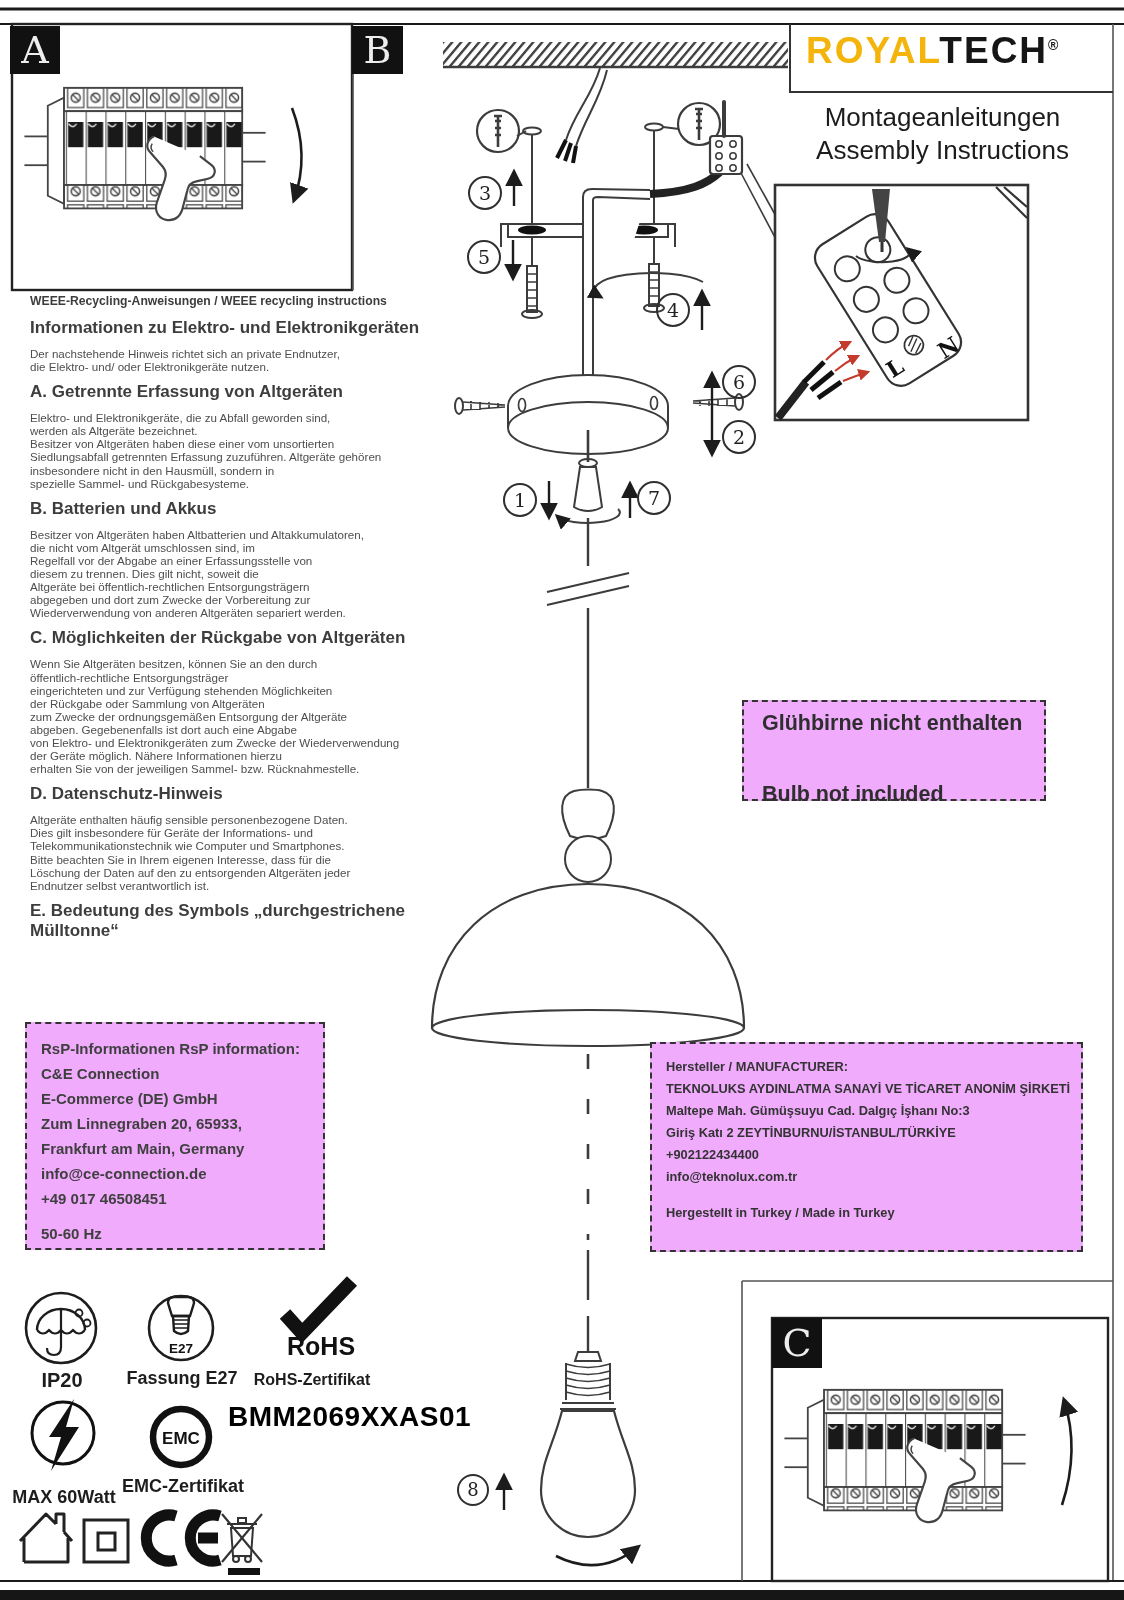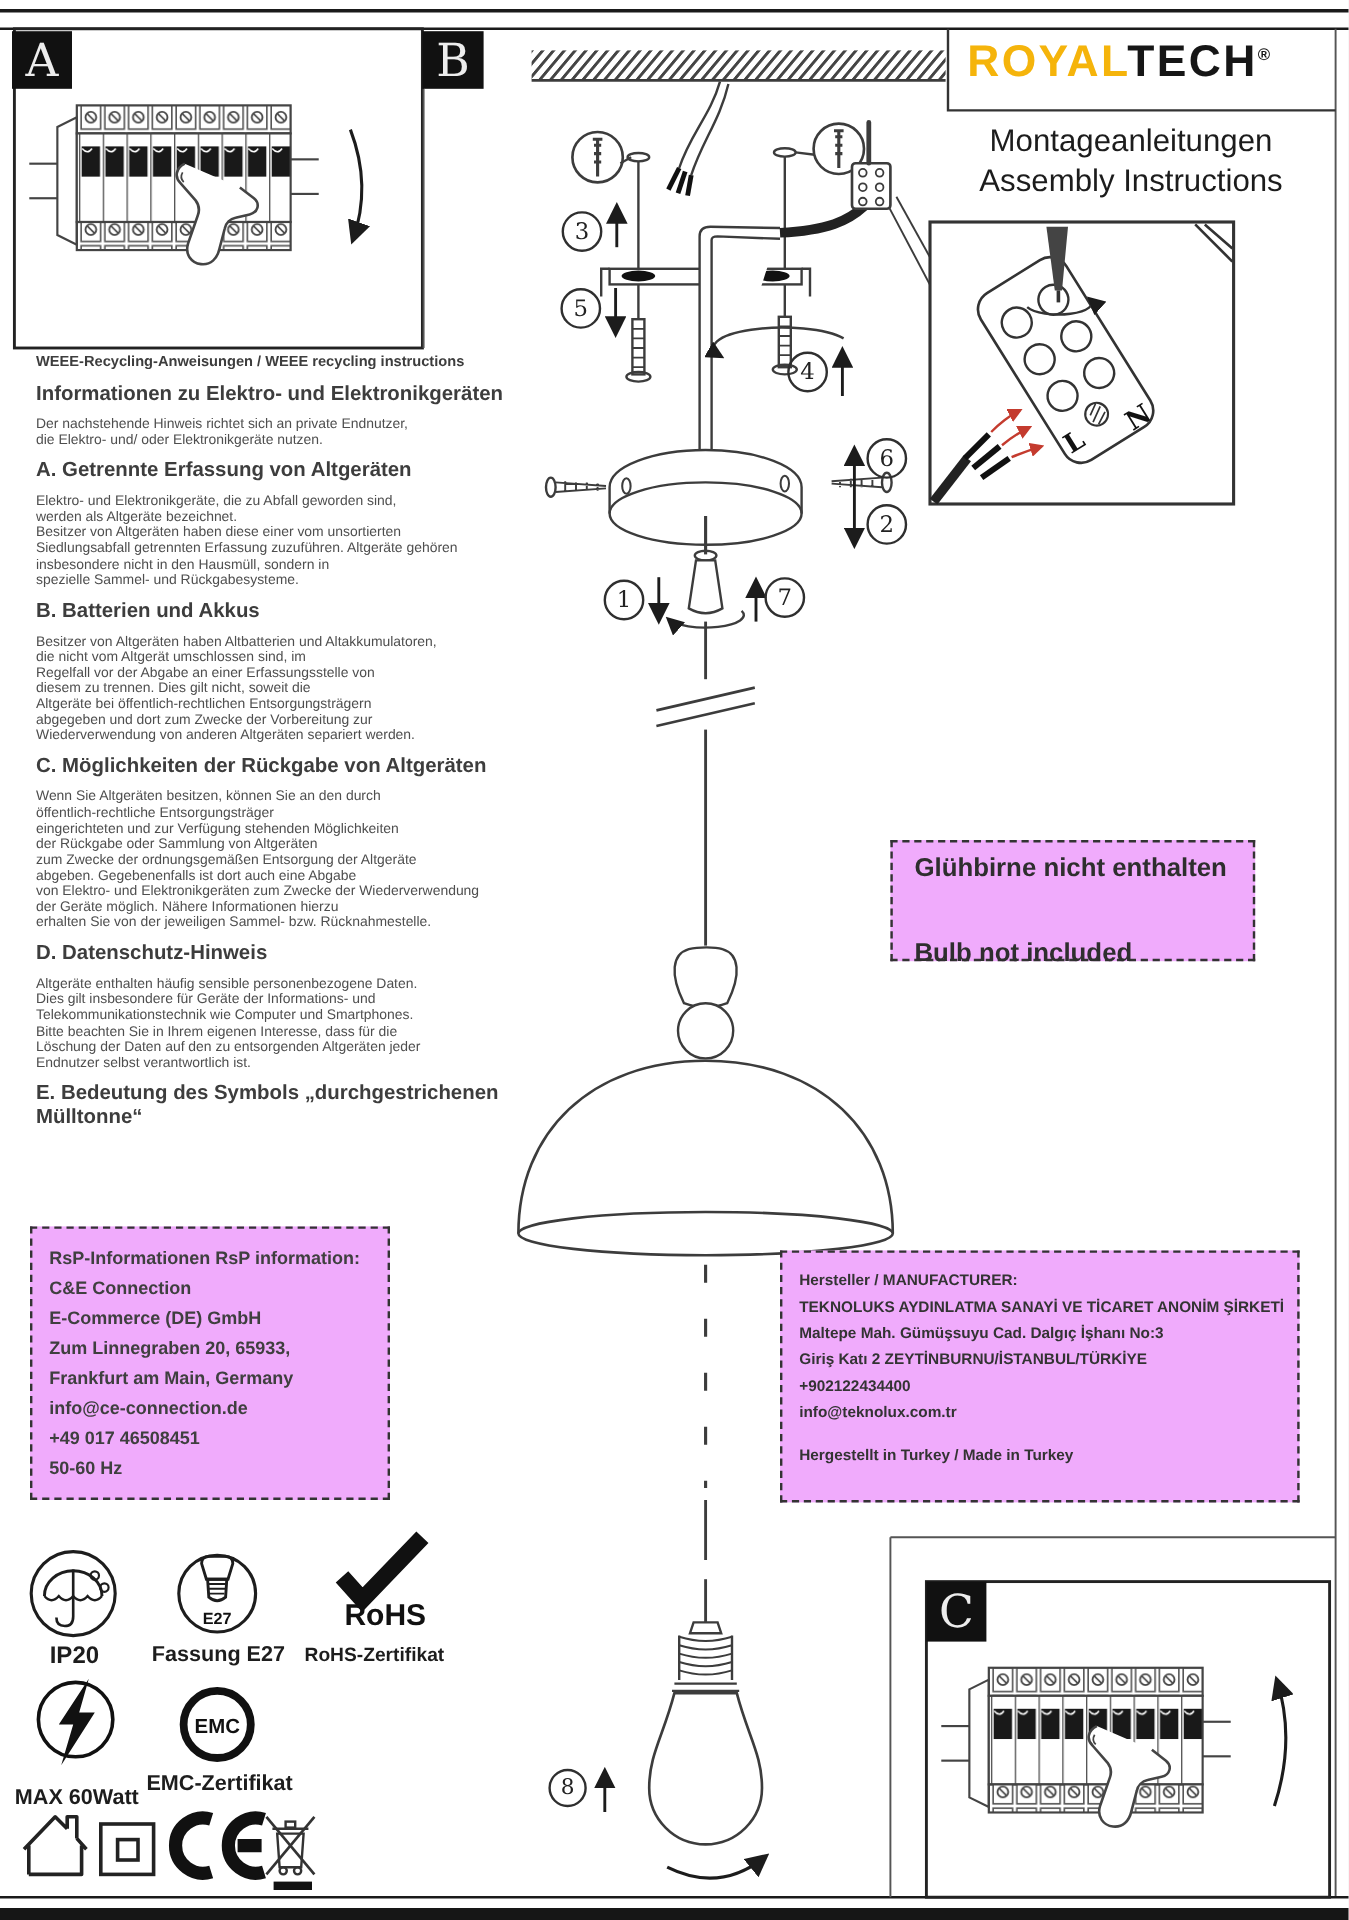--- a/index.html
+++ b/index.html
@@ -18,21 +18,21 @@
             font-weight:normal;font-size:26px;line-height:33px;color:#1c1c1c;}
   
   .weee{position:absolute;left:30px;top:294px;width:398px;}
   .w-title{font-weight:bold;font-size:12.2px;color:#3d3d3d;margin-bottom:10px;}
   .w-head{font-weight:bold;font-size:17px;color:#3d3d3d;margin:9px 0;}
   .w-body{font-size:11.6px;line-height:1.13;color:#4e4e4e;white-space:pre-line;}
   
   .dashbox{position:absolute;border:2px dashed #333;background:#f0abfc;}
   .rsp{left:25px;top:1022px;width:300px;height:228px;padding:12px 14px;box-sizing:border-box;}
   .rsp div{font-weight:bold;font-size:15px;line-height:25px;color:#3f3f3f;white-space:nowrap;}
-  .rsp .freq{}
+  .rsp .freq{margin-top:10px;}
   .mfr{left:650px;top:1042px;width:433px;height:210px;padding:12px 14px;box-sizing:border-box;}
   .mfr div{font-weight:bold;font-size:12.8px;line-height:22px;color:#333;white-space:nowrap;}
   .mfr .made{margin-top:14px;}
   .bulbbox{left:742px;top:700px;width:300px;height:97px;}
   .bulb-line{position:absolute;font-weight:bold;font-size:21.5px;color:#2e2e2e;white-space:nowrap;}
   
   .mk{position:absolute;width:34px;height:34px;border:2px solid #2f2f2f;border-radius:50%;
       box-sizing:border-box;text-align:center;line-height:30px;font-family:"DejaVu Serif",serif;
       font-size:19px;color:#222;background:transparent;}
   .mk.small{width:32px;height:32px;line-height:28px;font-size:18px;}
@@ -349,21 +349,21 @@
 von Elektro- und Elektronikgeräten zum Zwecke der Wiederverwendung
 der Geräte möglich. Nähere Informationen hierzu
 erhalten Sie von der jeweiligen Sammel- bzw. Rücknahmestelle.</div>
     <div class="w-head">D. Datenschutz-Hinweis</div>
     <div class="w-body">Altgeräte enthalten häufig sensible personenbezogene Daten.
 Dies gilt insbesondere für Geräte der Informations- und
 Telekommunikationstechnik wie Computer und Smartphones.
 Bitte beachten Sie in Ihrem eigenen Interesse, dass für die
 Löschung der Daten auf den zu entsorgenden Altgeräten jeder
 Endnutzer selbst verantwortlich ist.</div>
-    <div class="w-head">E. Bedeutung des Symbols „durchgestrichenen Mülltonne“</div>
+    <div class="w-head">E. Bedeutung des Symbols „durchgestrichene Mülltonne“</div>
   </div>
 
   <div class="mk" style="left:468px;top:176px;">3</div>
   <div class="mk" style="left:467px;top:240px;">5</div>
   <div class="mk" style="left:656px;top:293px;">4</div>
   <div class="mk" style="left:722px;top:365px;">6</div>
   <div class="mk" style="left:722px;top:420px;">2</div>
   <div class="mk" style="left:503px;top:483px;">1</div>
   <div class="mk" style="left:637px;top:481px;">7</div>
   <div class="mk small" style="left:457px;top:1474px;">8</div>
@@ -392,14 +392,15 @@
     <div>info@teknolux.com.tr</div>
     <div class="made">Hergestellt in Turkey / Made in Turkey</div>
   </div>
 
   <div class="cl" style="left:26px;top:1369px;width:72px;font-size:20px;">IP20</div>
   <div class="cl" style="left:121px;top:1368px;width:122px;font-size:18px;">Fassung E27</div>
   <div class="rohs-name">RoHS</div>
   <div class="cl" style="left:246px;top:1371px;width:132px;font-size:16px;">RoHS-Zertifikat</div>
   <div class="cl" style="left:11px;top:1487px;width:106px;font-size:18px;">MAX 60Watt</div>
   <div class="cl" style="left:121px;top:1476px;width:124px;font-size:18px;">EMC-Zertifikat</div>
+  <div class="model">BMM2069XXAS01</div>
 
 </div>
 
 </body></html>

